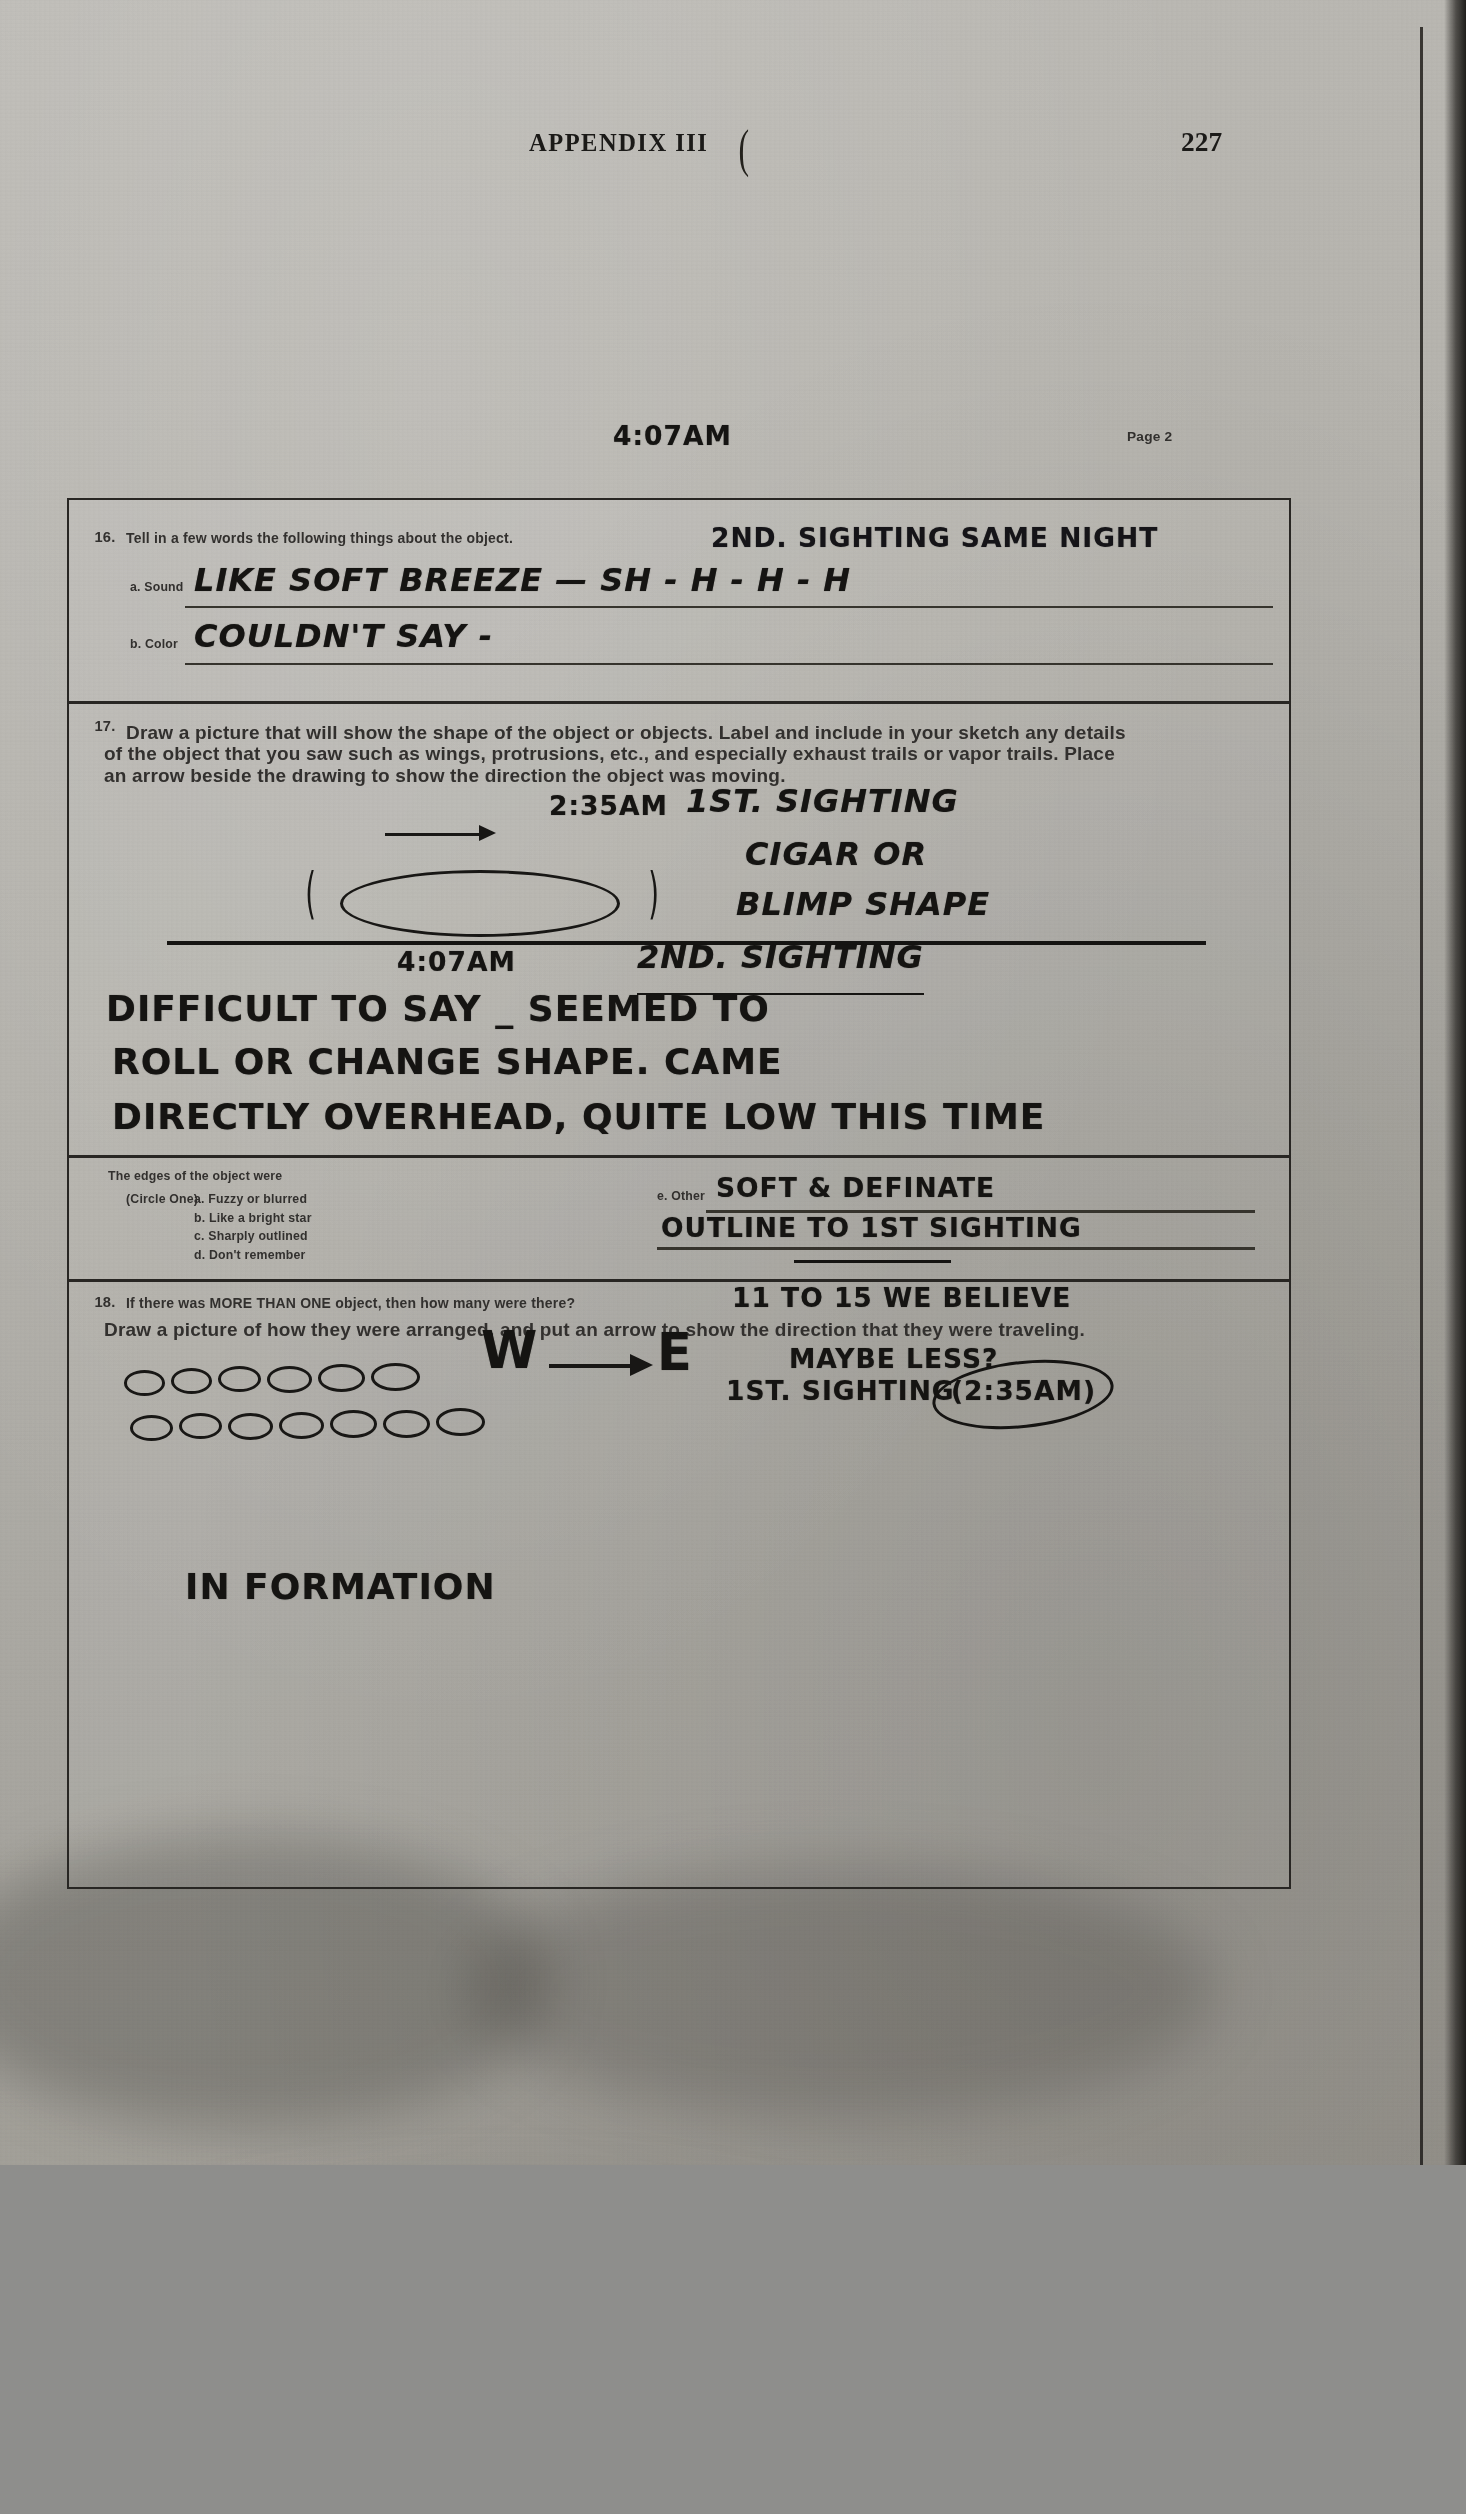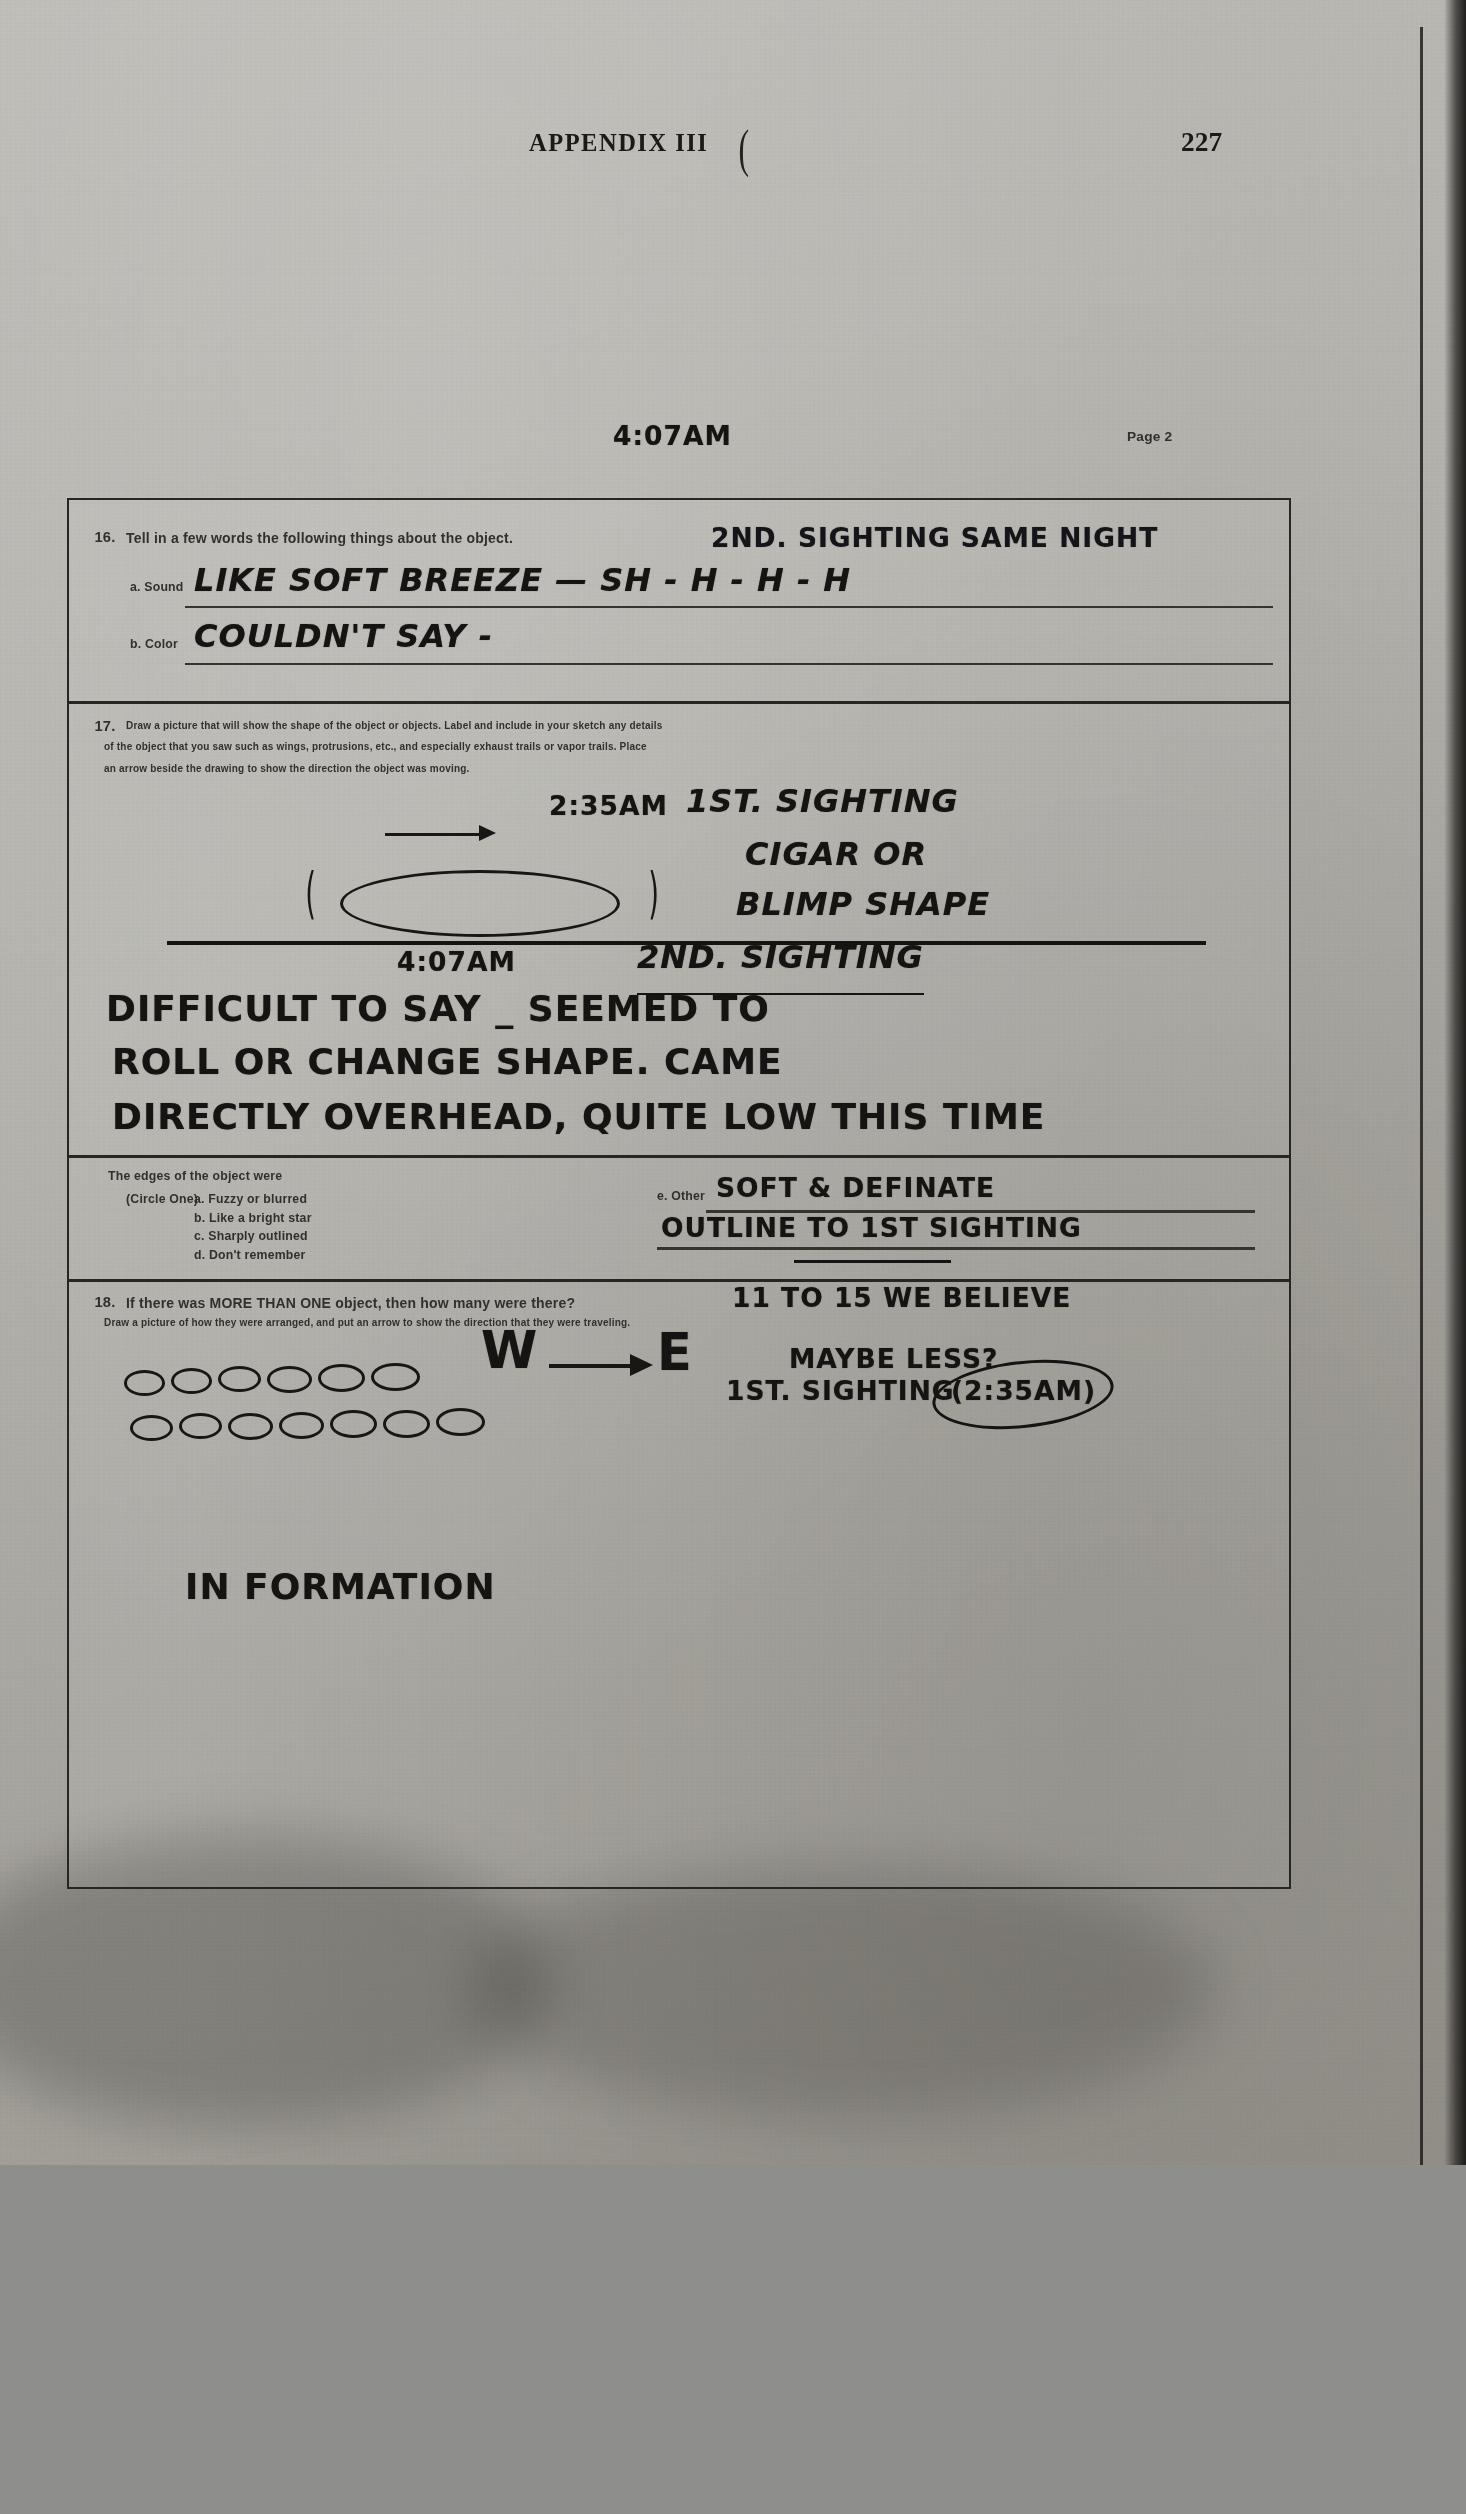--- a/index.html
+++ b/index.html
@@ -93,21 +93,21 @@
   }
   .printed {
     position: absolute;
     font-family: "Liberation Sans", sans-serif;
     color: #343230;
     font-weight: bold;
     letter-spacing: 0.2px;
   }
   .q-num { font-size: 14.7px; }
   .q-txt { font-size: 14px; }
-  .small { font-size: 10px; line-height: 1.45; }
+  .small { font-size: 19px; line-height: 1.45; }
   .tiny { font-size: 12.3px; line-height: 1.5; }
 
   .rule {
     position: absolute;
     height: 2px;
     background: #37352f;
   }
 
   
   .hw {

